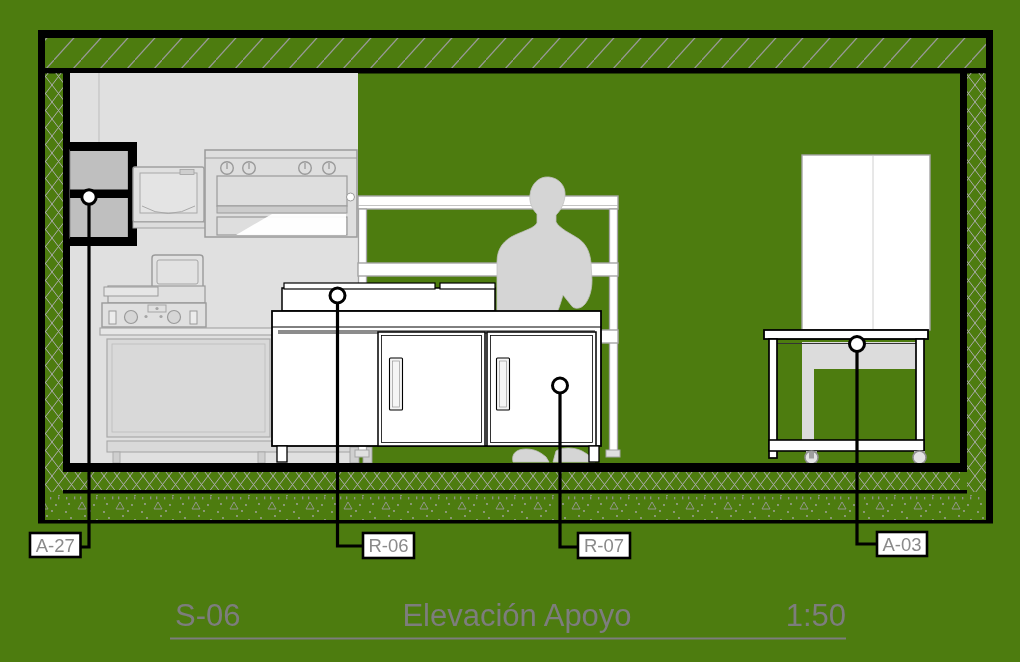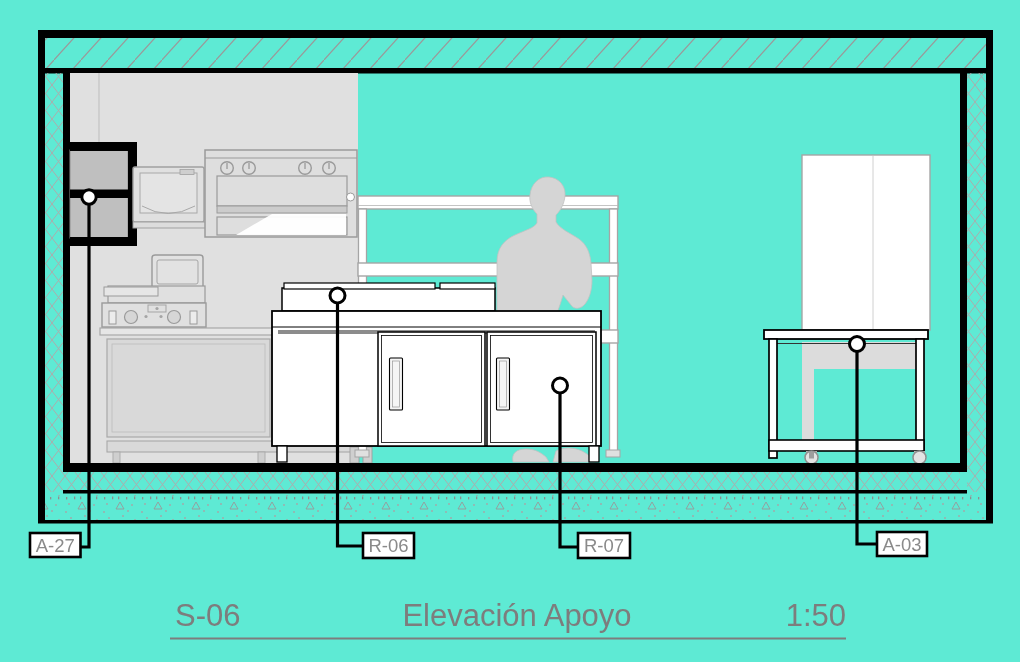--- a/index.html
+++ b/index.html
@@ -1,20 +1,20 @@
 <!DOCTYPE html>
 <html><head>
 <meta charset="utf-8">
 <style>
   html, body { margin: 0; padding: 0; background: #ffffff; }
   #stage {
     position: relative;
     width: 1020px;
     height: 662px;
-    background: #5eead4;
+    background: #4d7c0f;
     font-family: "Liberation Sans", "DejaVu Sans", sans-serif;
     overflow: hidden;
   }
   svg { display: block; }
   .callout-label {
     font-family: "Liberation Sans", "DejaVu Sans", sans-serif;
     font-size: 18.5px;
     fill: #8a8a8a;
   }
   .title-text {

